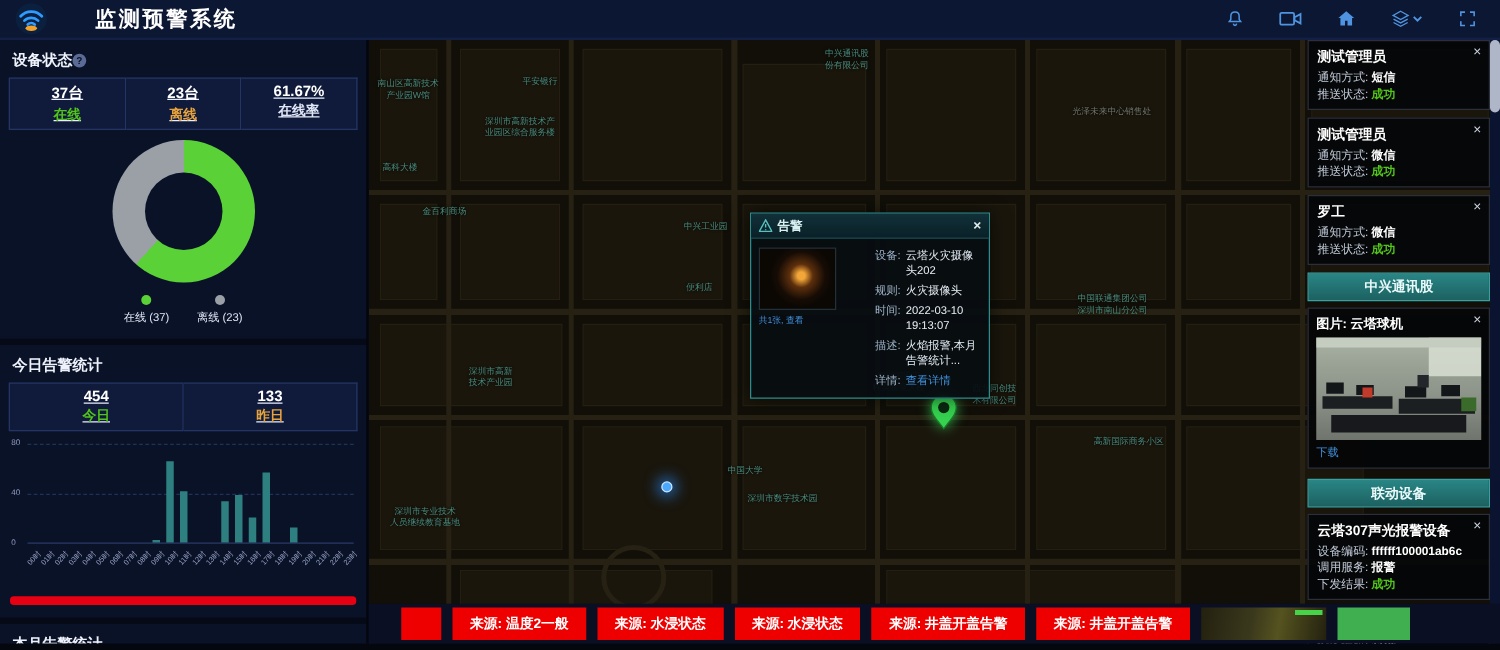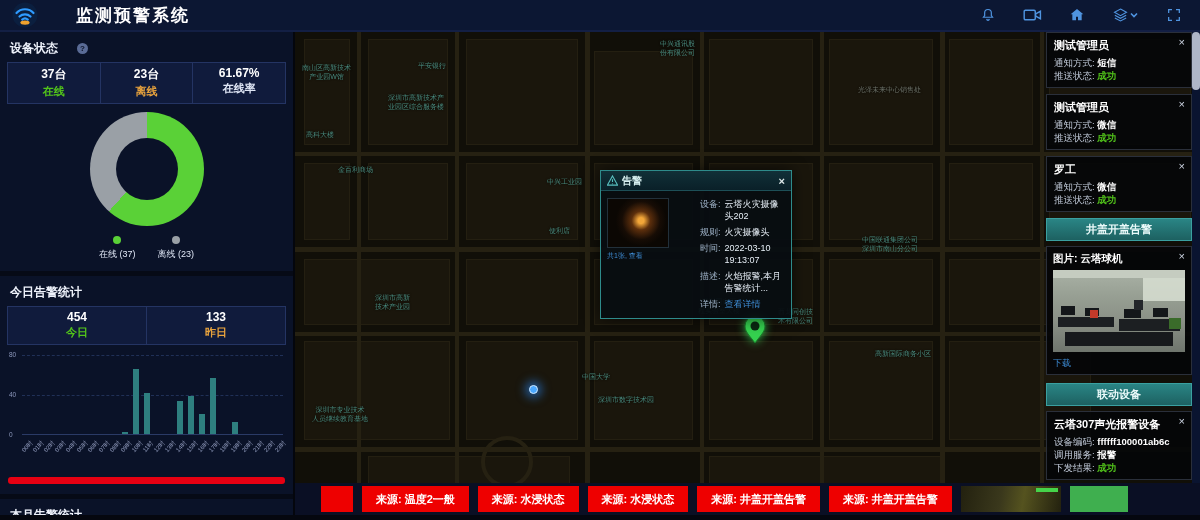--- a/index.html
+++ b/index.html
@@ -12,27 +12,27 @@
   
   .topbar{position:absolute;left:0;top:0;width:1200px;height:32px;background:#0c1733;
     border-bottom:2px solid #131f44;display:flex;align-items:center;z-index:60;}
   .logo{margin-left:12px;width:26px;height:26px;}
   .app-title{margin-left:38px;font-size:17px;font-weight:bold;color:#ffffff;letter-spacing:2px;}
   .top-icons{margin-left:auto;margin-right:18px;display:flex;align-items:center;gap:27px;}
   .tico{display:flex;align-items:center;cursor:pointer;}
   
   .left{position:absolute;left:0;top:32px;width:295px;bottom:0;background:#0a1228;
     border-right:2px solid #04060d;z-index:40;overflow:hidden;}
-  .sec-head{display:flex;align-items:center;gap:19px;padding:8px 10px 5px 10px;
+  .sec-head{display:flex;align-items:center;gap:0;padding:8px 10px 5px 10px;
     font-size:12px;font-weight:bold;color:#eef2fb;}
   .info-i{width:11px;height:11px;border-radius:50%;background:#5a6b96;color:#0a1228;
     font-size:8px;font-weight:bold;display:flex;align-items:center;justify-content:center;}
   .stat-row{display:flex;margin:0 7px;}
   .stat-box{flex:1;border:1px solid #243463;background:#101b3c;text-align:center;
-    padding:3px 0 4px 0;}
+    padding:3px 0 4px 0;text-decoration:underline;}
   .stat-box + .stat-box{border-left:none;}
   .stat-value{font-size:12px;font-weight:bold;color:#ffffff;}
   .stat-label{font-size:11px;font-weight:bold;margin-top:1px;}
   .donut-wrap{display:flex;flex-direction:column;align-items:center;margin-top:8px;}
   .donut{width:114px;height:114px;border-radius:50%;position:relative;}
   .donut::after{content:"";position:absolute;left:26px;top:26px;width:62px;height:62px;
     border-radius:50%;background:#0a1228;}
   .donut-legend{display:flex;gap:22px;margin-top:10px;font-size:9px;color:#dfe6f5;}
   .lg-item{display:flex;align-items:center;gap:4px;flex-direction:column;}
   .lg-dot{width:8px;height:8px;border-radius:50%;}
@@ -465,21 +465,21 @@
           <div class="nrow"><span class="lab">推送状态: </span><span class="val ok">成功</span></div>
         </div>
         <div class="ncard">
           <span class="close">×</span>
           <div class="ncard-name">罗工</div>
           <div class="nrow"><span class="lab">通知方式: </span><span class="val">微信</span></div>
           <div class="nrow"><span class="lab">推送状态: </span><span class="val ok">成功</span></div>
         </div>
       </div>
 
-    <div class="teal-head">井盖开盖告警</div>
+    <div class="teal-head">中兴通讯股</div>
 
     <div class="photo-card">
       <span class="close">×</span>
       <div class="photo-title">图片: 云塔球机</div>
       <div class="photo">
         <div class="ph" style="left:68%;top:0;width:32%;height:38%;background:#d8dfd2;opacity:.85;"></div>
         <div class="ph" style="left:0;top:0;width:100%;height:10%;background:#c5ccc0;"></div>
         <div class="ph" style="left:6%;top:44%;width:11%;height:11%;background:#14171a;"></div>
         <div class="ph" style="left:24%;top:46%;width:11%;height:10%;background:#14171a;"></div>
         <div class="ph" style="left:54%;top:47%;width:13%;height:11%;background:#14171a;"></div>

